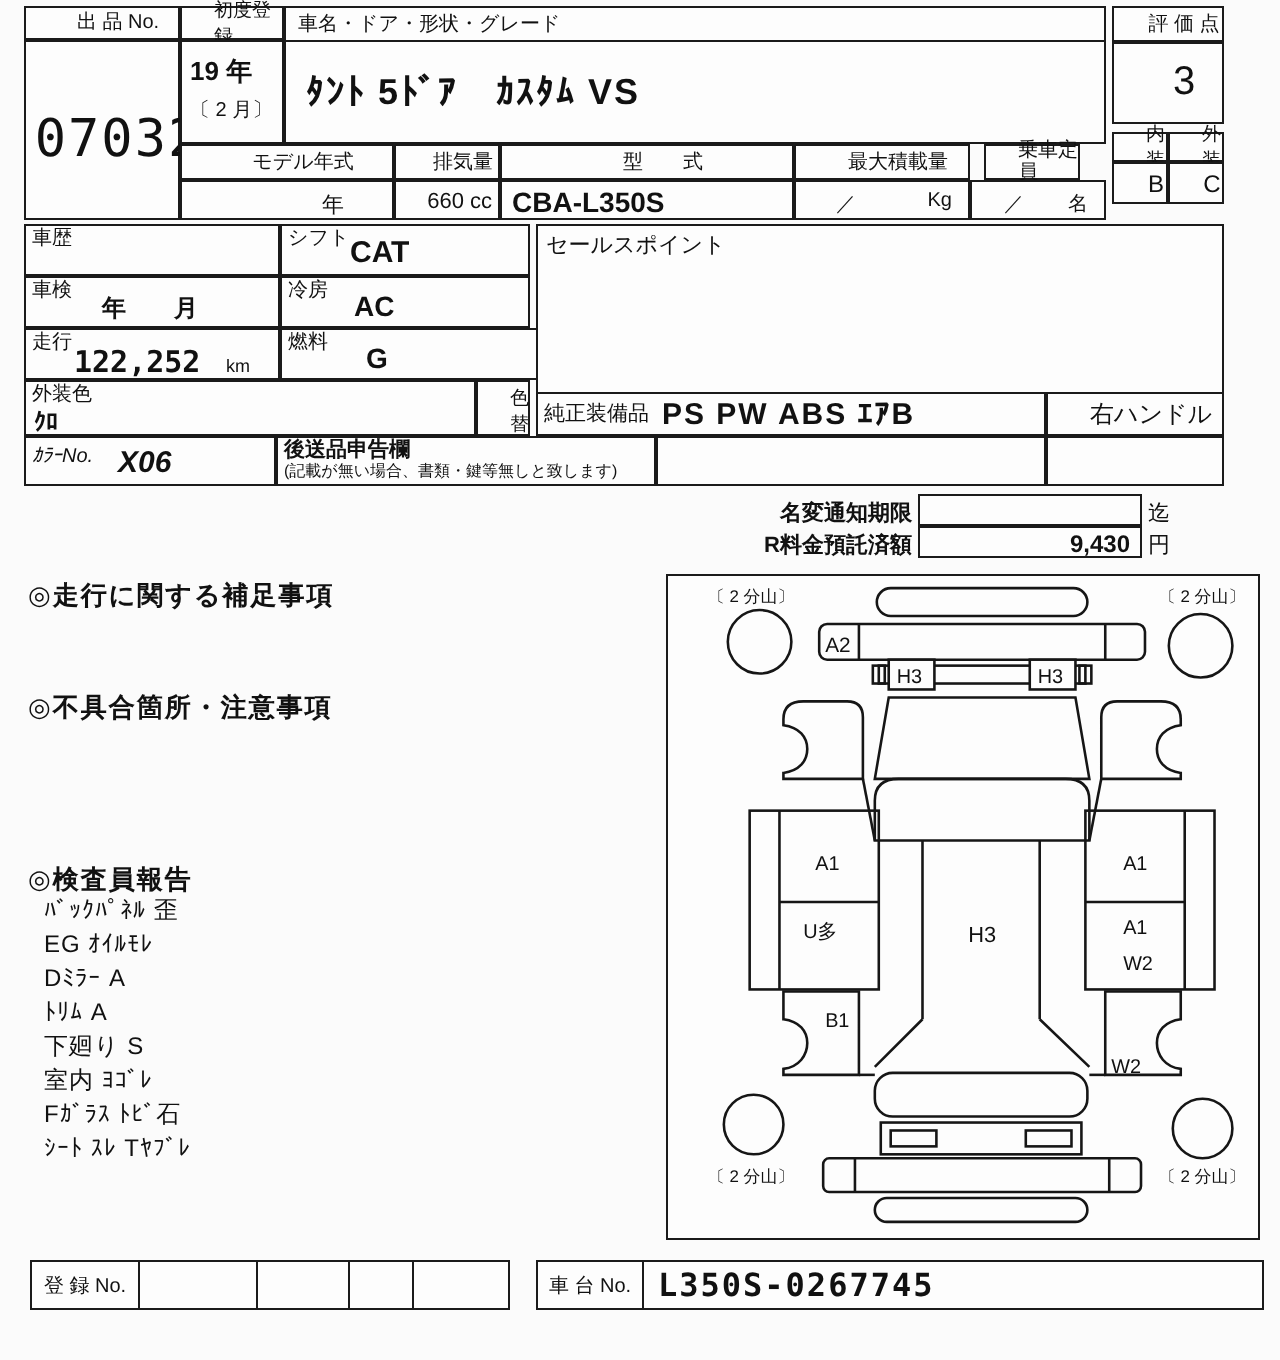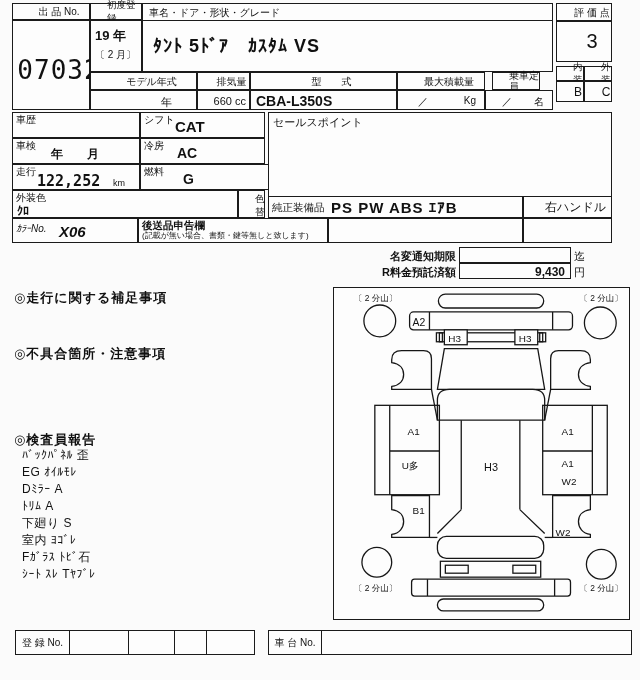--- a/index.html
+++ b/index.html
@@ -196,15 +196,16 @@
 
   <div class="box" style="left:15px;top:630px;width:240px;height:25px;">
     <div class="vcell ctr" style="left:0;width:53px;font-size:10px;">登 録 No.</div>
     <div class="vcell" style="left:53px;width:59px;"></div>
     <div class="vcell" style="left:112px;width:46px;"></div>
     <div class="vcell" style="left:158px;width:32px;"></div>
     <div class="vcell" style="left:190px;width:48px;border-right:none;"></div>
   </div>
   <div class="box" style="left:268px;top:630px;width:364px;height:25px;">
     <div class="vcell ctr" style="left:0;width:52px;font-size:10px;">車 台 No.</div>
+    <div class="nb mono" style="left:60px;top:2px;font-size:16px;font-weight:600;letter-spacing:1px;">L350S-0267745</div>
   </div>
 
 </div>
 
 </body></html>

